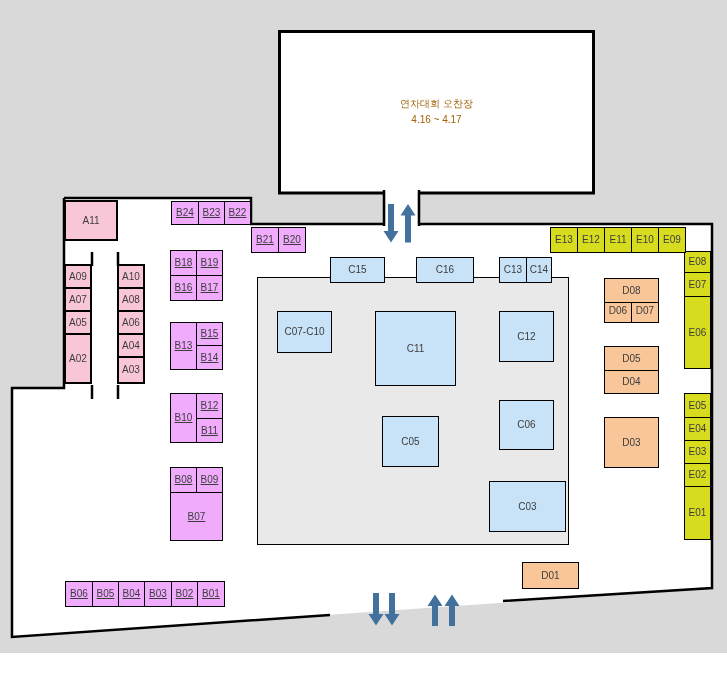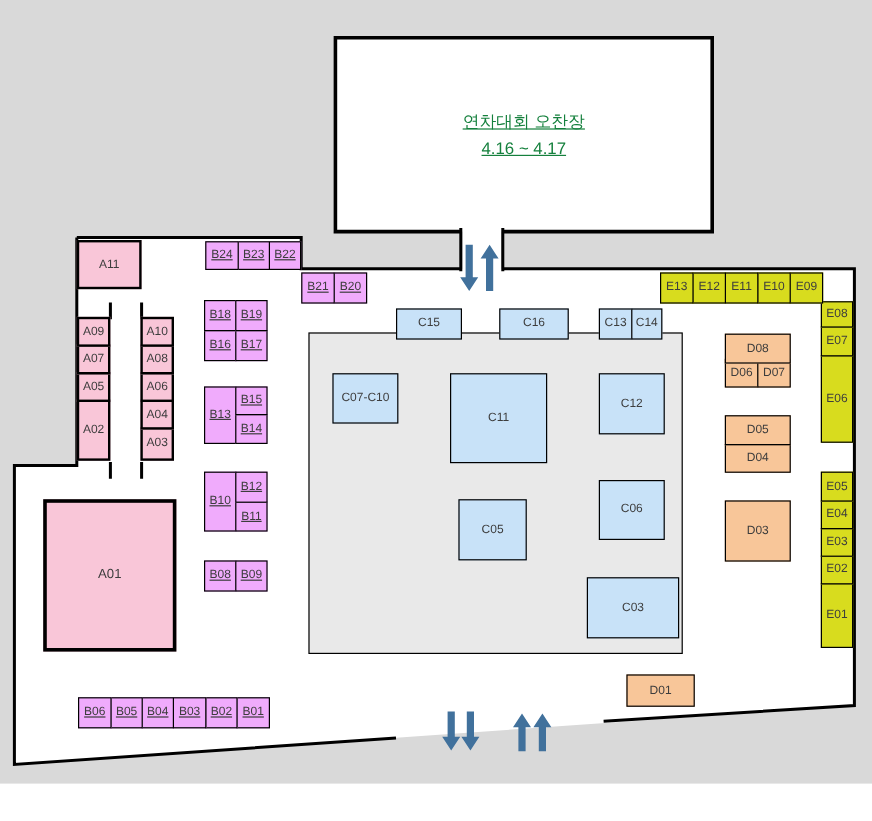--- a/index.html
+++ b/index.html
@@ -13,21 +13,21 @@
   .bA{background:#f9c6d8;border-width:2px;}
   .bB{background:#f0abfc;text-decoration:underline;}
   .bC{background:#c8e2f8;margin-top:30px;}
   .bD{background:#f8c699;}
   .bE{background:#d8dc1e;}
   .bigA{border-width:3px;font-size:11px;}
   .area{position:absolute;box-sizing:border-box;left:257px;top:277px;width:312px;height:268px;
         background:#e9e9e9;border:1.5px solid #000;}
   .room{position:absolute;left:277px;top:29px;width:319px;height:166px;
         display:flex;align-items:center;justify-content:center;text-align:center;}
-  .room-title{font-size:14px;line-height:1.6;color:#15803d;text-decoration:underline;}
+  .room-title{font-size:10px;line-height:1.6;color:#a16207;}
 </style>
 </head>
 <body>
 
 <div id="stage">
   <div id="bg-band"></div>
 
   <svg id="walls" width="727" height="684" viewBox="0 0 727 684">
 
     <polygon points="64,198 251,198 251,224 712,224 712,588 12,637 12,388 64,388" fill="#ffffff"></polygon>
@@ -56,38 +56,38 @@
 
   <div class="area"></div>
 
   <div class="room">
     <div class="room-title">
       <div>연차대회 오찬장</div>
       <div>4.16 ~ 4.17</div>
     </div>
   </div>
 
-  <div class="booth bA bigA" style="left:36px;top:416px;width:111px;height:127px">A01</div>
   <div class="booth bA" style="left:64px;top:333px;width:28px;height:51px">A02</div>
   <div class="booth bA" style="left:117px;top:356px;width:28px;height:28px">A03</div>
   <div class="booth bA" style="left:117px;top:333px;width:28px;height:25px">A04</div>
   <div class="booth bA" style="left:64px;top:310px;width:28px;height:25px">A05</div>
   <div class="booth bA" style="left:117px;top:310px;width:28px;height:25px">A06</div>
   <div class="booth bA" style="left:64px;top:287px;width:28px;height:25px">A07</div>
   <div class="booth bA" style="left:117px;top:287px;width:28px;height:25px">A08</div>
   <div class="booth bA" style="left:64px;top:264px;width:28px;height:25px">A09</div>
   <div class="booth bA" style="left:117px;top:264px;width:28px;height:25px">A10</div>
   <div class="booth bA" style="left:64px;top:200px;width:54px;height:41px">A11</div>
 
   <div class="booth bB" style="left:197px;top:581px;width:28px;height:26px">B01</div>
   <div class="booth bB" style="left:171px;top:581px;width:27px;height:26px">B02</div>
   <div class="booth bB" style="left:144px;top:581px;width:28px;height:26px">B03</div>
   <div class="booth bB" style="left:118px;top:581px;width:27px;height:26px">B04</div>
   <div class="booth bB" style="left:92px;top:581px;width:27px;height:26px">B05</div>
   <div class="booth bB" style="left:65px;top:581px;width:28px;height:26px">B06</div>
+  <div class="booth bB" style="left:170px;top:492px;width:53px;height:49px">B07</div>
   <div class="booth bB" style="left:170px;top:467px;width:27px;height:26px">B08</div>
   <div class="booth bB" style="left:196px;top:467px;width:27px;height:26px">B09</div>
   <div class="booth bB" style="left:170px;top:393px;width:27px;height:50px">B10</div>
   <div class="booth bB" style="left:196px;top:418px;width:27px;height:25px">B11</div>
   <div class="booth bB" style="left:196px;top:393px;width:27px;height:26px">B12</div>
   <div class="booth bB" style="left:170px;top:322px;width:27px;height:48px">B13</div>
   <div class="booth bB" style="left:196px;top:345px;width:27px;height:25px">B14</div>
   <div class="booth bB" style="left:196px;top:322px;width:27px;height:24px">B15</div>
   <div class="booth bB" style="left:170px;top:275px;width:27px;height:26px">B16</div>
   <div class="booth bB" style="left:196px;top:275px;width:27px;height:26px">B17</div>

